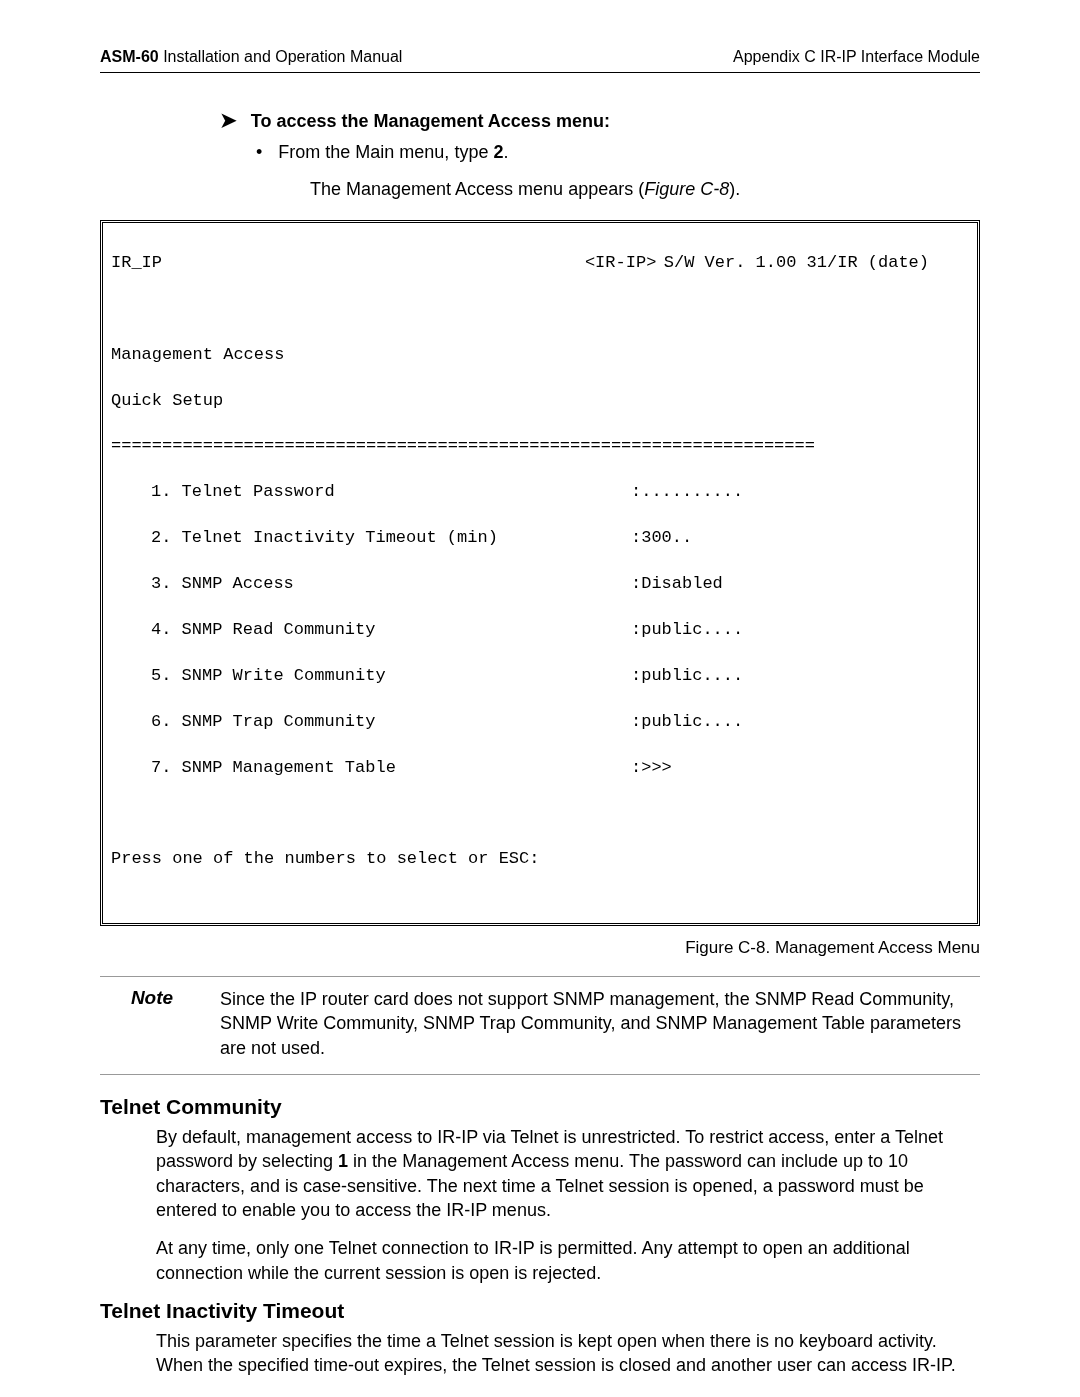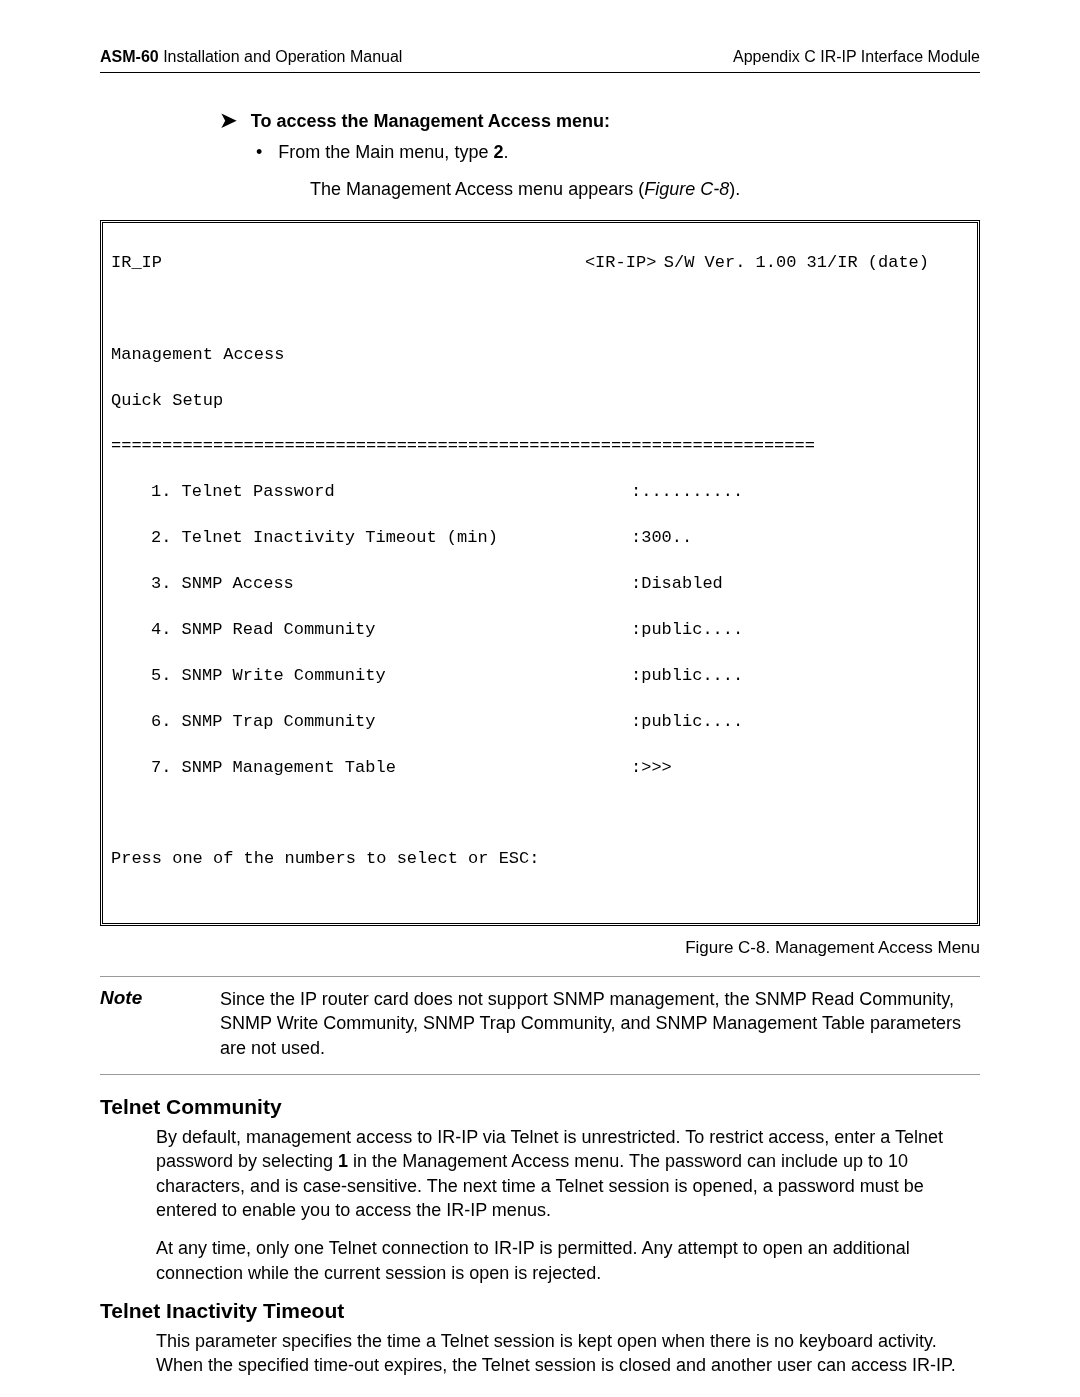--- a/index.html
+++ b/index.html
@@ -96,21 +96,21 @@
     margin-bottom: 20px;
     border-top: 1px solid #999;
     border-bottom: 1px solid #999;
     padding: 10px 0 14px 0;
   }
   .note-label {
     width: 120px;
     font-style: italic;
     font-weight: 700;
     font-size: 19px;
-    text-align: left;
+    text-align: center;
     padding-right: 16px;
     box-sizing: border-box;
   }
   .note-text {
     flex: 1;
     font-size: 18px;
     line-height: 1.35;
   }
 
   .h2 {

